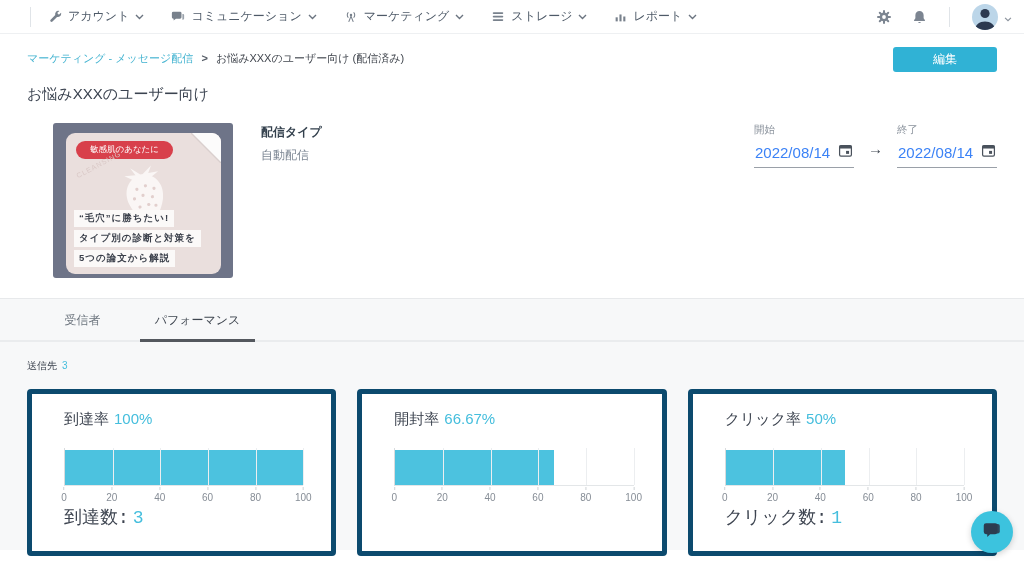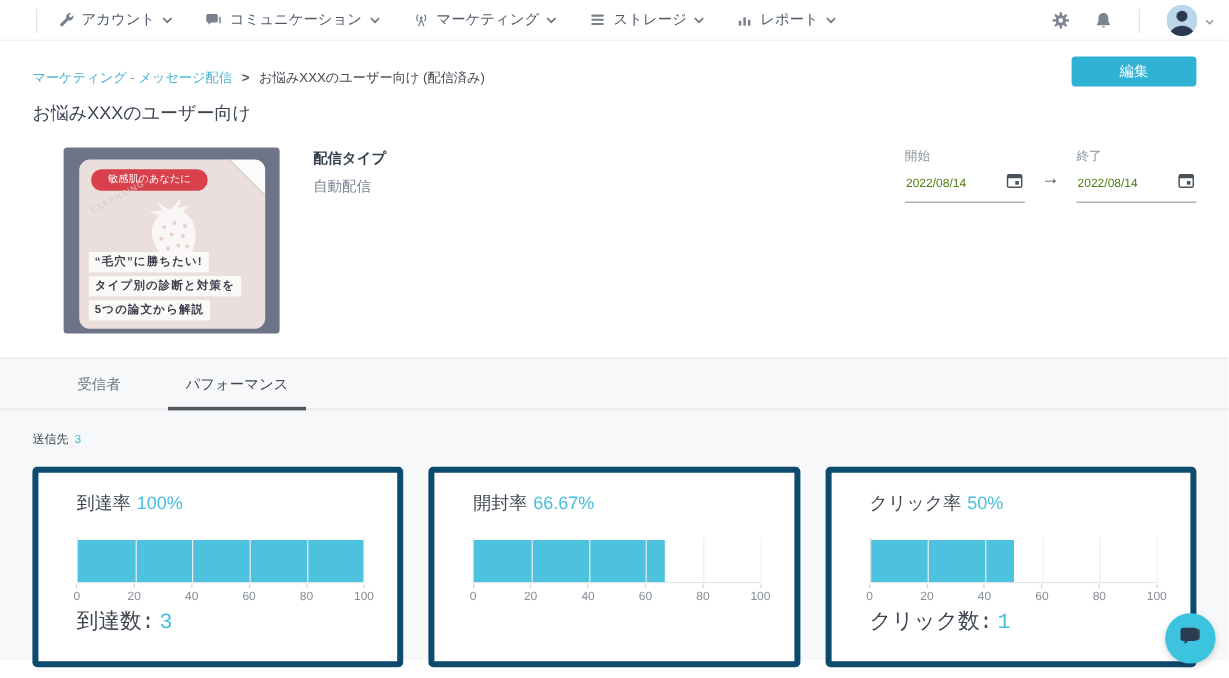--- a/index.html
+++ b/index.html
@@ -18,21 +18,21 @@
   .nav-items { display:flex; align-items:center; gap:27px; }
   .nav-item { display:flex; align-items:center; gap:6px; font-size:12px; color:#4e5a68; cursor:pointer; }
   .nav-item svg { display:block; }
   .topnav-right { margin-left:auto; display:flex; align-items:center; gap:20px; }
   .icon-btn { display:flex; align-items:center; cursor:pointer; }
   .avatar-wrap { display:flex; align-items:center; gap:6px; }
   .avatar { width:26px; height:26px; border-radius:50%; overflow:hidden; }
 
   
   .upper { padding:0 27px; }
-  .crumb-row { display:flex; align-items:flex-end; margin-top:13px; position:relative; }
+  .crumb-row { display:flex; align-items:flex-start; margin-top:13px; position:relative; }
   .crumbs { font-size:11px; padding-top:4px; }
   .crumb-link { color:#45b4d1; cursor:pointer; }
   .crumb-sep { color:#555c66; margin:0 5px; font-weight:bold; }
   .crumb-cur { color:#41464e; }
   .edit-btn { margin-left:auto; width:104px; height:25px; background:#30b2d5; color:#fff;
               font-size:12px; border:none; border-radius:3px; cursor:pointer; }
   .page-title { font-size:15px; color:#3b4350; margin-top:13px; }
 
   
   .summary { display:flex; margin-top:19px; }
@@ -53,21 +53,21 @@
 
   .dtype { margin-left:28px; padding-top:1px; }
   .dtype-label { font-size:12px; font-weight:bold; color:#33404d; }
   .dtype-value { font-size:12px; color:#7d8794; margin-top:6px; }
 
   .dates { margin-left:auto; display:flex; align-items:flex-start; gap:14px; padding-top:0; }
   .date-field { width:100px; }
   .date-label { font-size:10.5px; color:#8a929c; }
   .date-value-row { display:flex; align-items:center; justify-content:space-between;
                     padding:6px 1px 5px 1px; border-bottom:1px solid #9aa0a8; cursor:pointer; }
-  .date-value { font-size:10px; color:#4d7c0f; }
+  .date-value { font-size:15px; color:#3b82f6; }
   .date-arrow { font-size:15px; color:#3f4650; padding-top:17px; }
 
   
   .lower { margin-top:20px; border-top:1px solid #e7e9eb; background:#f7f8f9;
            height:252px; }
   .tabs { display:flex; padding-left:25px; border-bottom:2px solid #eaecee; }
   .tab { width:115px; text-align:center; font-size:12px; padding:13px 0 11px; color:#6f7780;
          cursor:pointer; position:relative; }
   .tab.active { color:#3f4650; }
   .tab.active::after { content:""; position:absolute; left:0; right:0; bottom:-2px; height:3px;

